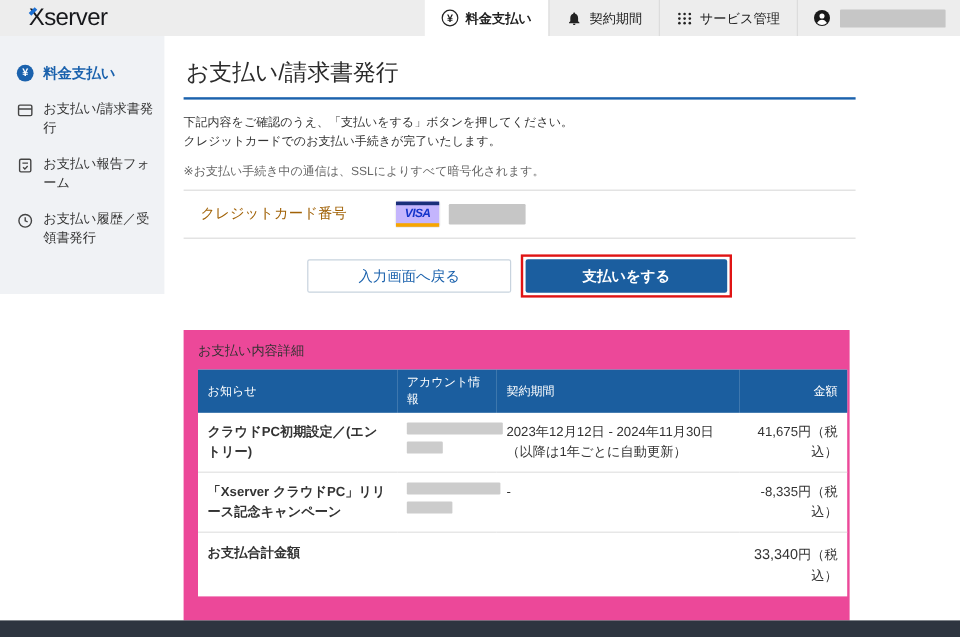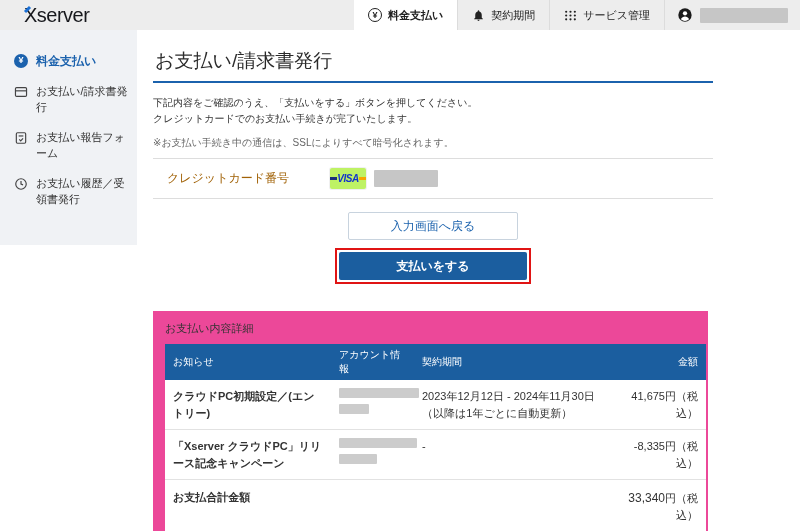--- a/index.html
+++ b/index.html
@@ -41,34 +41,34 @@
   .main { flex:1 1 auto; padding:16px 87px 0 16px; }
   .content { width:560px; }
   h1.page-title { font-size:19px; font-weight:500; color:#2b2b2b; padding:2px 0 7px 2px;
           border-bottom:2px solid #1b62ad; }
   .desc { margin-top:12px; font-size:10px; color:#333; line-height:1.55; }
   .ssl-note { margin-top:10px; font-size:10px; color:#666; }
 
   .cc-row { margin-top:8px; border-top:1px solid #ddd; border-bottom:1px solid #ddd;
           padding:9px 0 9px 14px; display:flex; align-items:center; }
   .cc-label { width:163px; font-size:12px; font-weight:normal; color:#a16207; }
-  .visa { width:36px; height:21px; background:#bef264; display:flex; flex-direction:row;
+  .visa { width:36px; height:21px; background:#c4b5fd; display:flex; flex-direction:column;
           align-items:center; justify-content:flex-start; border-radius:2px;
           box-shadow:0 0 0 1px #f0f0f0; }
   .visa .bar-top { width:100%; height:3px; background:#1a2f7a; }
   .visa .brand { flex:1; display:flex; align-items:center; font-size:10px; font-weight:bold;
           font-style:italic; color:#1434cb; letter-spacing:-0.5px; }
   .visa .bar-bottom { width:100%; height:3px; background:#f7a600; }
   .cc-blur { width:64px; height:17px; margin-left:8px; }
 
-  .btn-row { margin-top:13px; display:flex; justify-content:center; align-items:center; gap:8px;flex-direction:column; }
+  .btn-row { margin-top:13px; display:flex; justify-content:center; align-items:center; gap:8px; }
   .btn { height:28px; display:flex; align-items:center; justify-content:center; font-size:12px; cursor:pointer; }
   .btn-back { width:170px; background:#fff; border:1px solid #c8d3de; color:#1b62ad; border-radius:2px; }
   .red-annot { border:2px solid #e01414; padding:2px; }
-  .btn-pay { width:188px; background:#1b5e9f; color:#fff; font-weight:bold; border:none; border-radius:2px; }
+  .btn-pay { width:168px; background:#1b5e9f; color:#fff; font-weight:bold; border:none; border-radius:2px; }
 
   
   .details-box { margin-top:27px; background:#ec4899; padding:10px 8px 20px 12px; width:555px; }
   .details-title { font-size:11px; color:#333; margin-bottom:8px; }
   table.pay-table { width:541px; border-collapse:collapse; background:#fff; table-layout:fixed; }
   .pay-table th { background:#1b5e9f; color:#fff; font-size:10px; font-weight:normal;
           text-align:left; padding:4px 8px; }
   .pay-table th.col-amount { text-align:right; }
   .pay-table td { font-size:11px; color:#333; padding:8px; vertical-align:top;
           border-bottom:1px solid #e2e2e2; line-height:1.5;margin-top:45px; }

